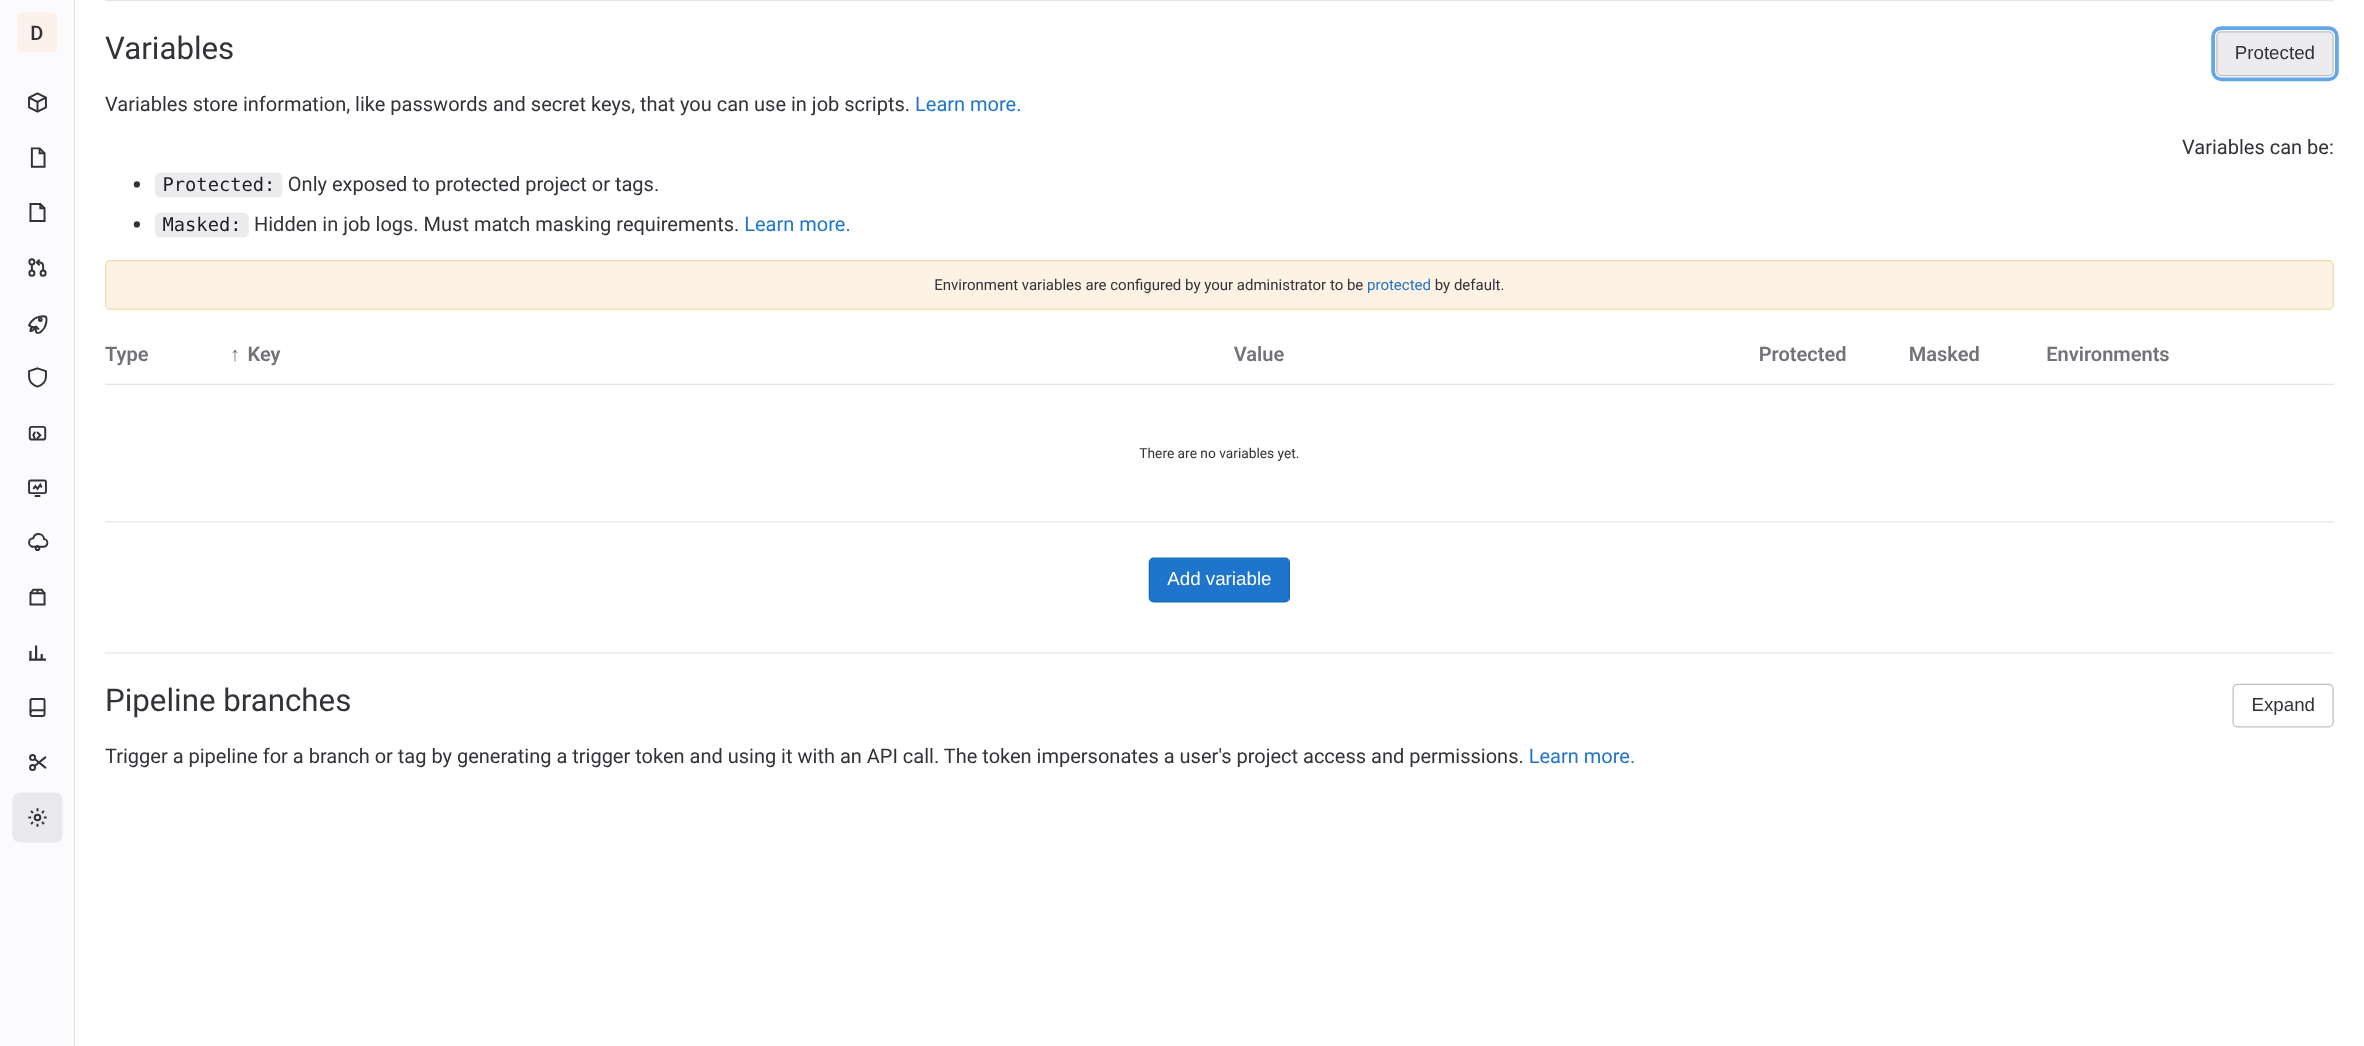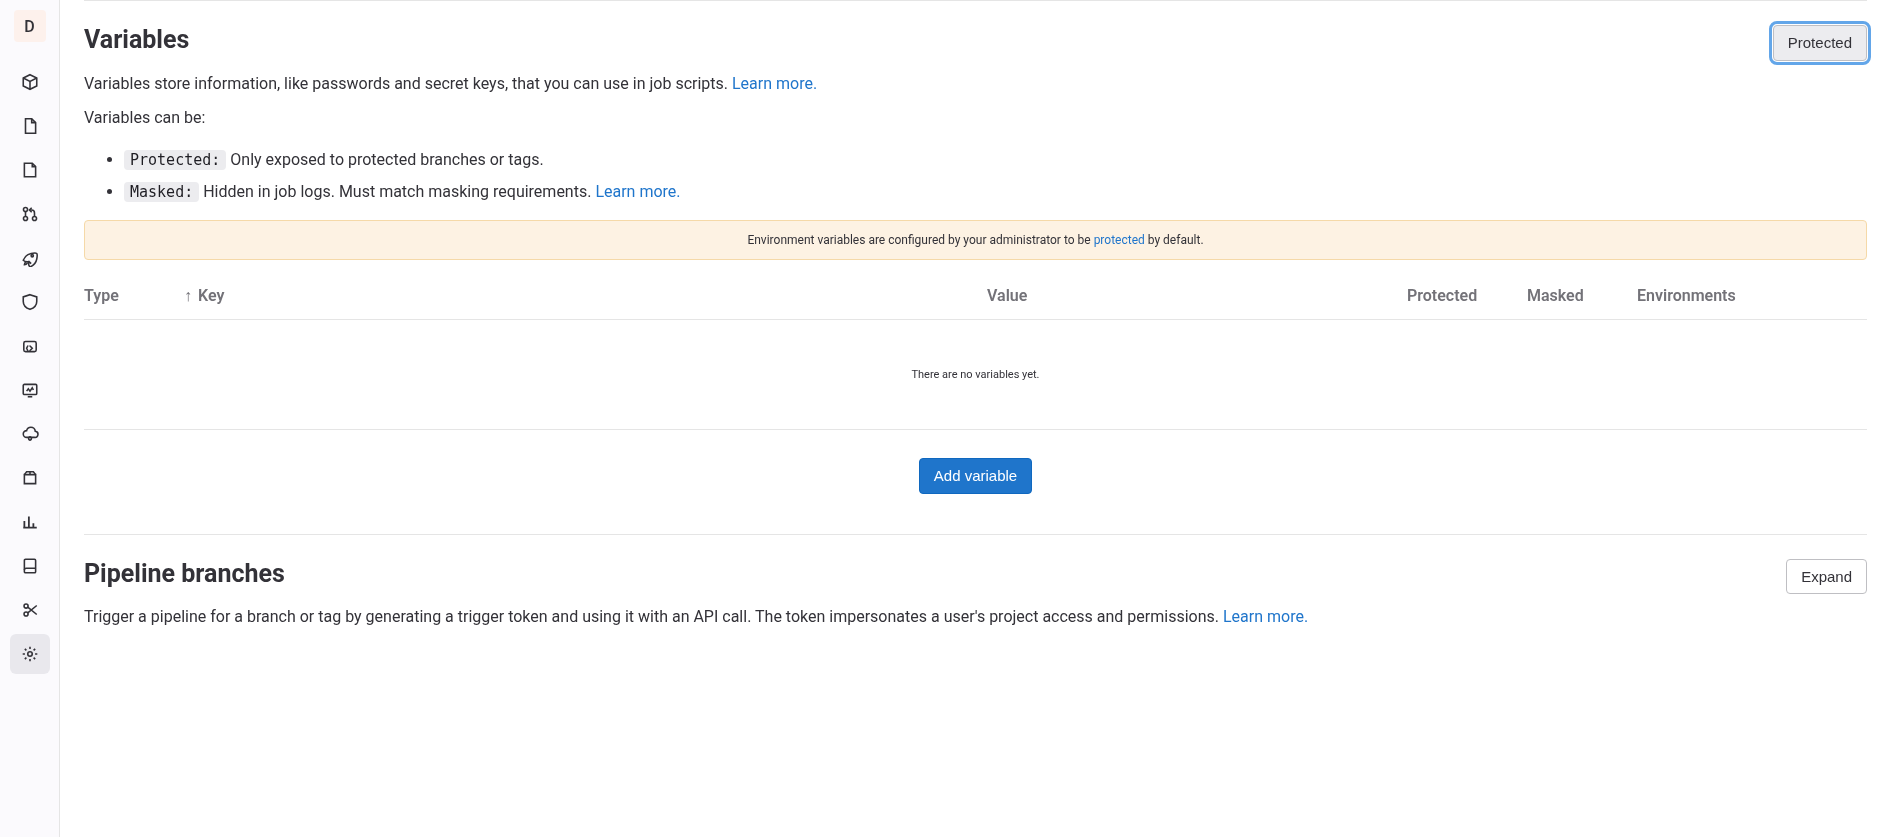--- a/index.html
+++ b/index.html
@@ -64,31 +64,31 @@
     padding-top: 24px;
   }
   .section-header {
     display: flex;
     align-items: flex-start;
     justify-content: space-between;
     gap: 16px;
   }
   .section-title {
     font-size: 25px;
-    font-weight: 700;
+    font-weight: 400;
     color: #333238;
   }
   .section-desc {
     margin-top: 11px;
     font-size: 16px;
     line-height: 1.55;
     color: #333238;
   }
   .section-body { margin-top: 12px; }
-  .section-body p { margin-bottom: 20px; }
+  .section-body p { margin-bottom: 8px; text-align: right; }
   .section-body ul {
     padding-left: 40px;
     margin-bottom: 16px;
   }
   .section-body li {
     margin-bottom: 6px;
     line-height: 1.6;
   }
   a.link {
     color: #1f75cb;
@@ -321,21 +321,21 @@
     </div>
 
     <p class="section-desc">
       <span>Variables store information, like passwords and secret keys, that you can use in job scripts. </span><a class="link">Learn more.</a>
     </p>
 
     <div class="section-body">
       <p>Variables can be:</p>
       <ul>
         <li>
-          <code class="inline">Protected:</code><span> Only exposed to protected branches or tags.</span>
+          <code class="inline">Protected:</code><span> Only exposed to protected project or tags.</span>
         </li>
         <li>
           <code class="inline">Masked:</code><span> Hidden in job logs. Must match masking requirements. </span><a class="link">Learn more.</a>
         </li>
       </ul>
 
       <div class="alert-warning">
         <span>Environment variables are configured by your administrator to be </span><a class="link">protected</a><span> by default.</span>
       </div>
 

